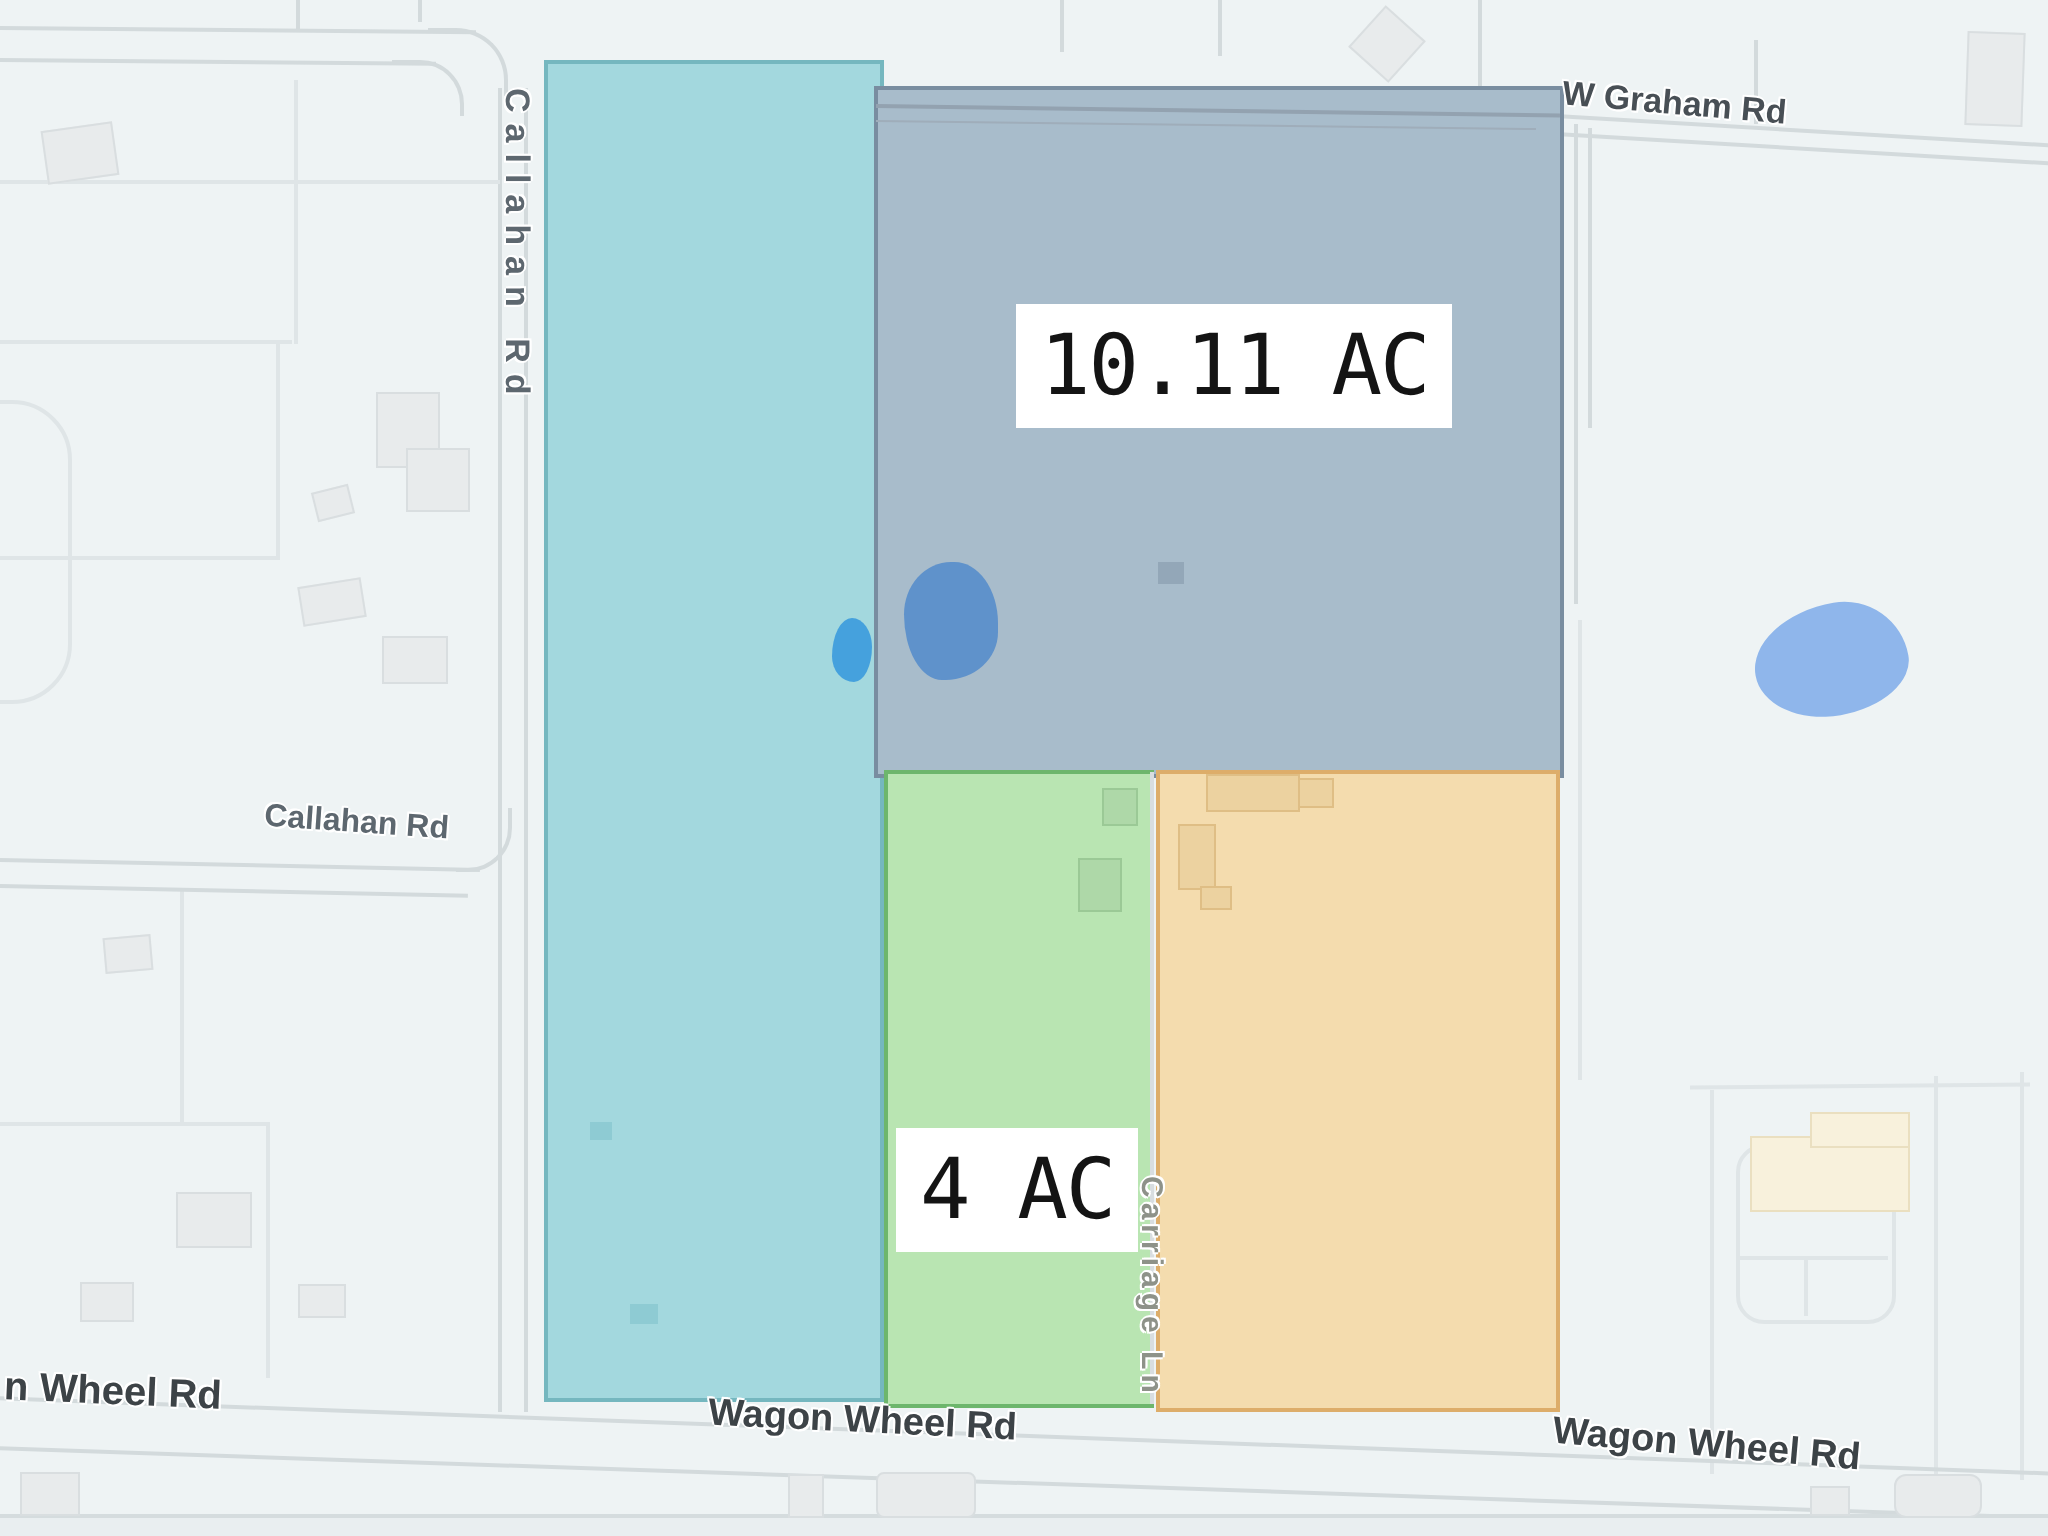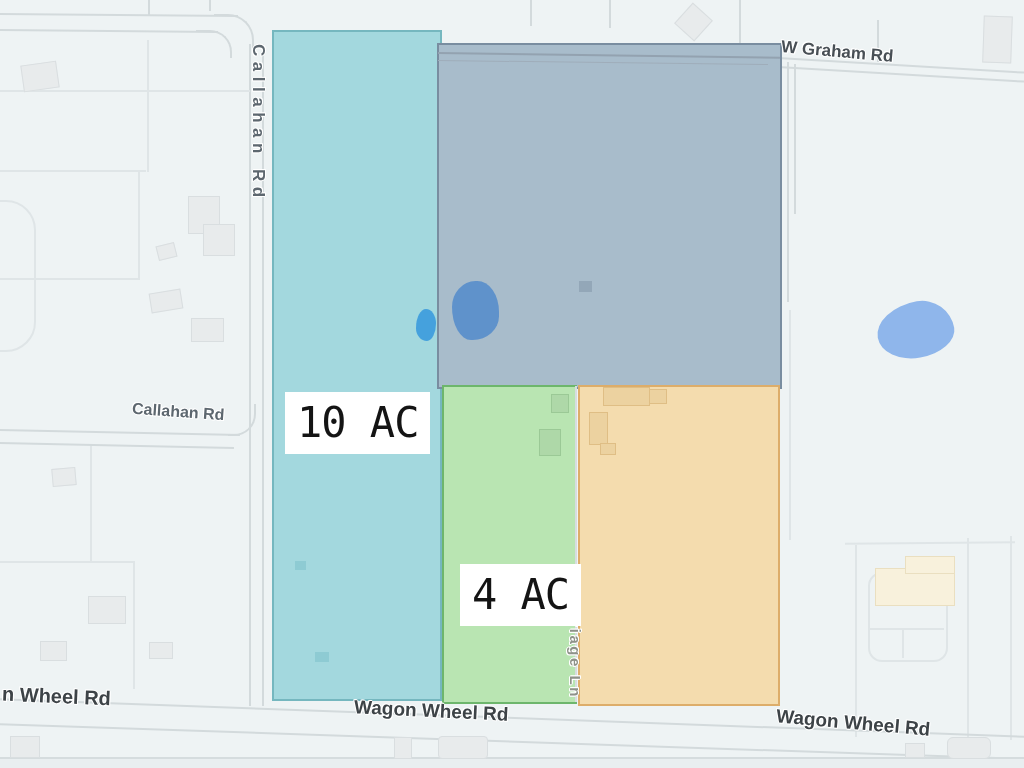--- a/index.html
+++ b/index.html
@@ -122,16 +122,16 @@
   <div class="sq" style="left:600px;top:443px;width:14px;height:10px;background:#ecd2a0;border:1px solid #dfbe85;"></div>
 
   <div class="rlabel rl-gray vert" style="left:268px;top:44px;font-size:17px;letter-spacing:5.5px;">Callahan Rd</div>
   <div class="rlabel rl-gray" style="left:781px;top:42px;font-size:17px;color:#484f55;transform:rotate(5deg);">W Graham Rd</div>
   <div class="rlabel rl-gray" style="left:132px;top:403px;transform:rotate(4deg);">Callahan Rd</div>
   <div class="rlabel vert" style="left:584px;top:588px;font-size:15px;letter-spacing:2.5px;color:#8e9289;font-weight:bold;">Carriage Ln</div>
   <div class="rlabel rl-dark" style="left:2px;top:685px;font-size:20px;transform:rotate(2.5deg);">n Wheel Rd</div>
   <div class="rlabel rl-dark" style="left:354px;top:700px;transform:rotate(2.8deg);">Wagon Wheel Rd</div>
   <div class="rlabel rl-dark" style="left:776px;top:712px;transform:rotate(5deg);">Wagon Wheel Rd</div>
 
-  <div class="plabel" style="left:285px;top:392px;">10 AC</div>
-  <div class="plabel" style="left:460px;top:564px;">4 AC</div>
+  <div class="plabel" style="left:508px;top:152px;">10.11 AC</div>
+  <div class="plabel" style="left:448px;top:564px;">4 AC</div>
 
 </div>
 
 </body></html>

